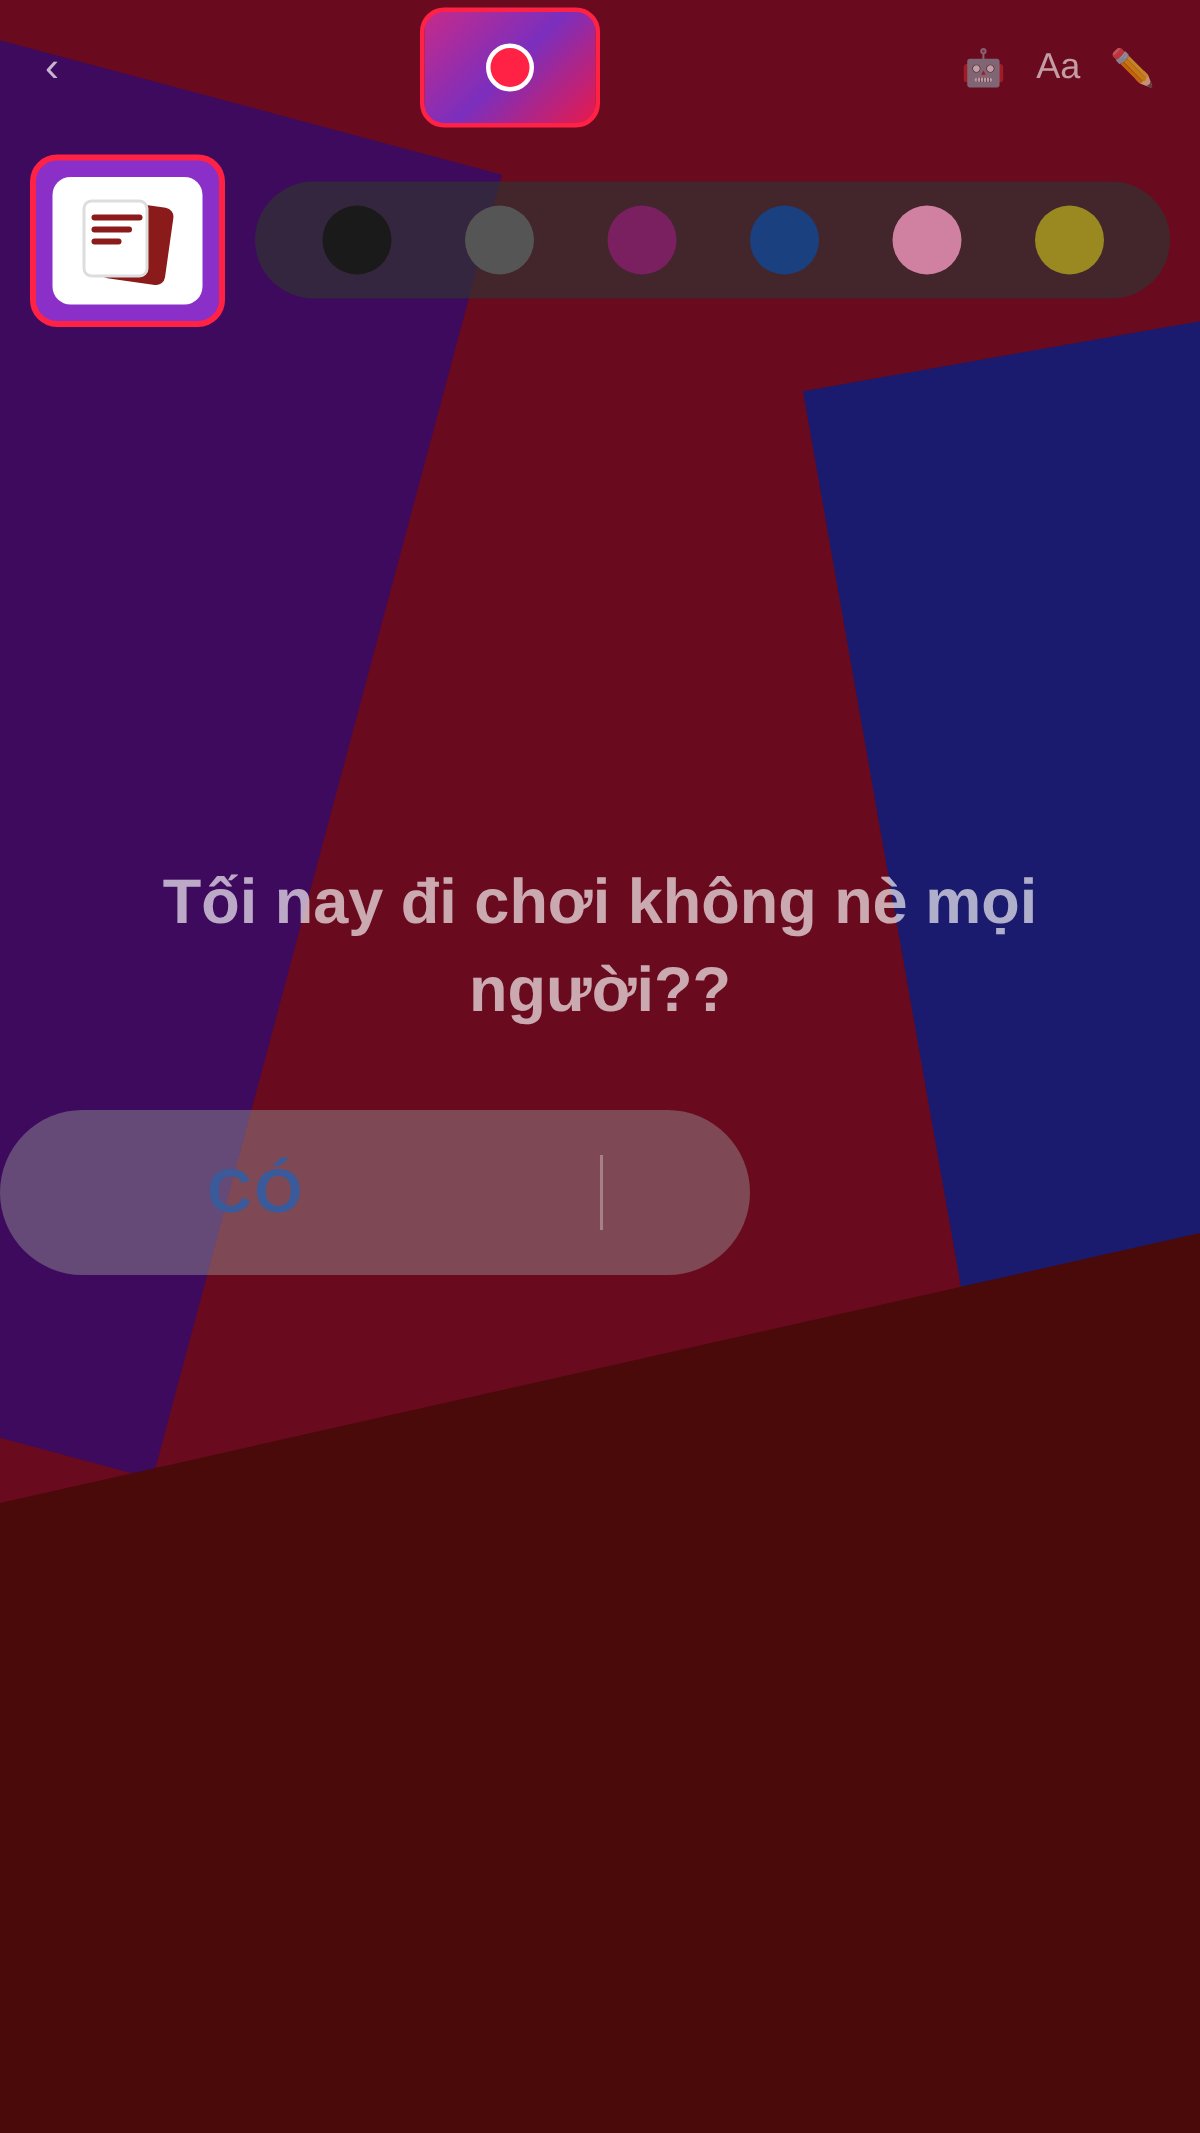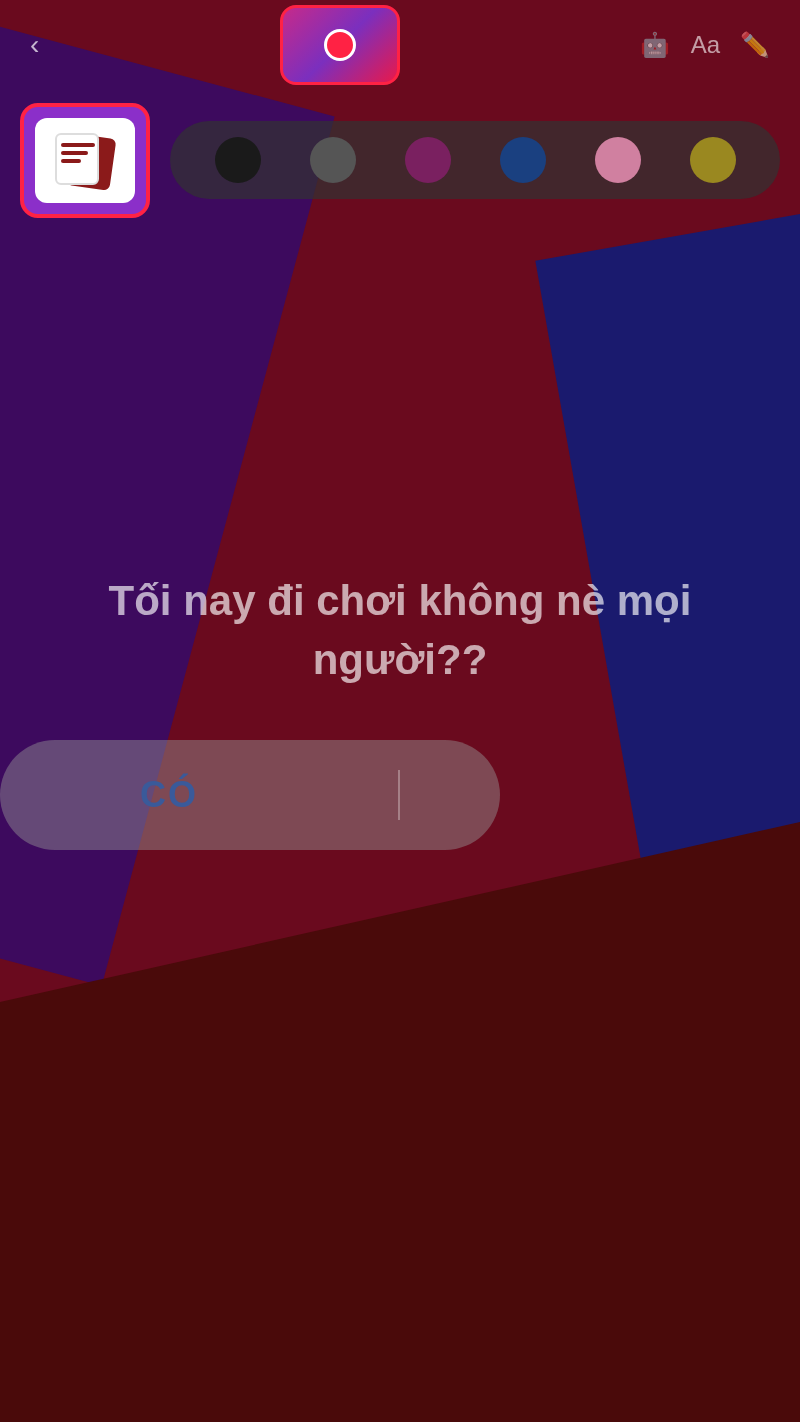--- a/index.html
+++ b/index.html
@@ -234,21 +234,21 @@
       height: 110px;
       background: rgba(150,150,150,0.45);
       border-radius: 55px;
       display: flex;
       align-items: center;
       justify-content: space-around;
       padding: 0 20px;
     }
 
     .answer-btn {
-      font-size: 36px;
+      font-size: 41px;
       font-weight: 700;
       color: #3a5a9a;
       cursor: pointer;
       letter-spacing: 2px;
       padding: 10px 40px;
     }
 
     .answer-divider {
       width: 2px;
       height: 50px;

